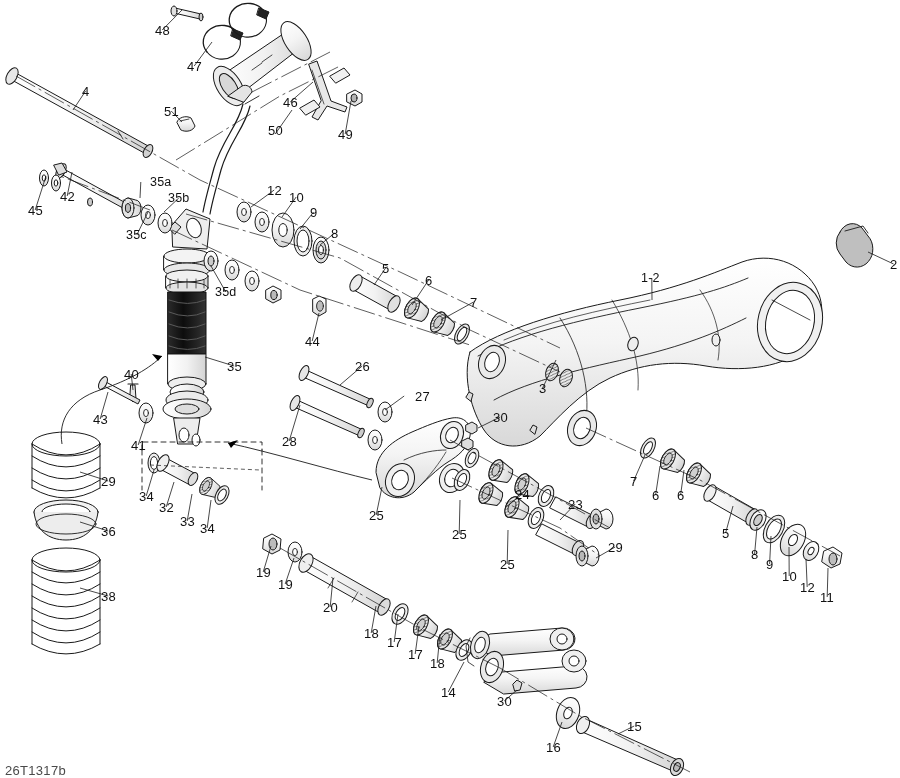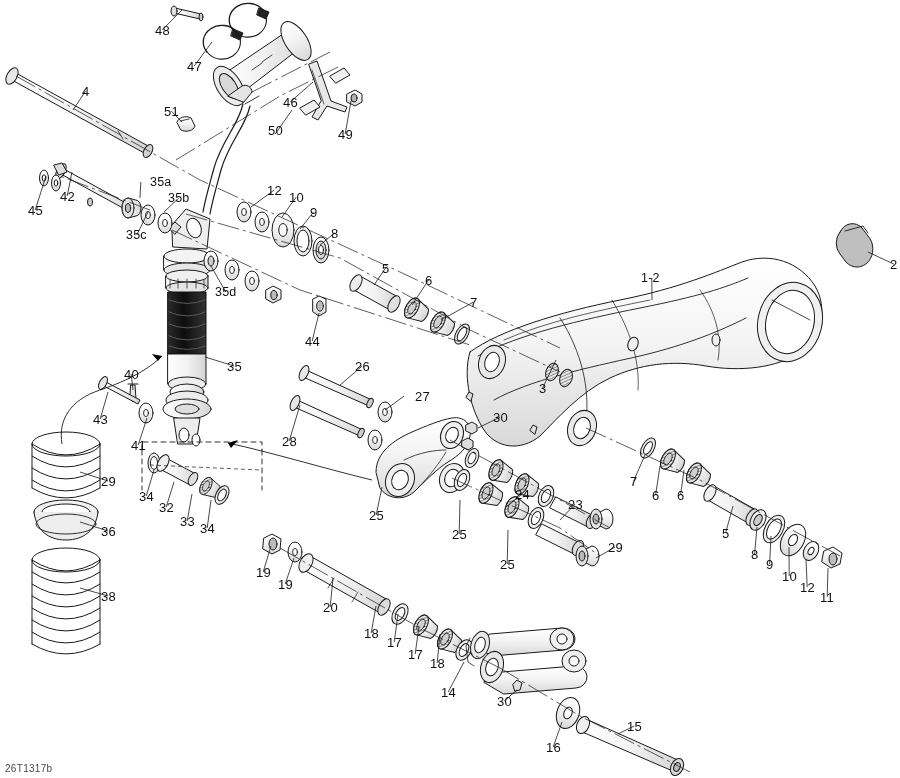--- a/index.html
+++ b/index.html
@@ -17,21 +17,21 @@
     font-size:13px;
     color:#111;
     white-space:nowrap;
     line-height:1;
     letter-spacing:0.2px;
     user-select:none;
   }
   .lbl.sub{font-size:12.5px;}
   #refcode{
     position:absolute;left:5px;top:763px;
-    font-size:10px;color:#4a4a4a;letter-spacing:0.3px;
+    font-size:13px;color:#4a4a4a;letter-spacing:0.3px;
     font-family:"Liberation Sans","DejaVu Sans",sans-serif;
   }
 </style>
 </head>
 <body>
 
 <div id="sheet">
 
   <svg id="art" viewBox="0 0 900 778" xmlns="http://www.w3.org/2000/svg">
     <defs>

